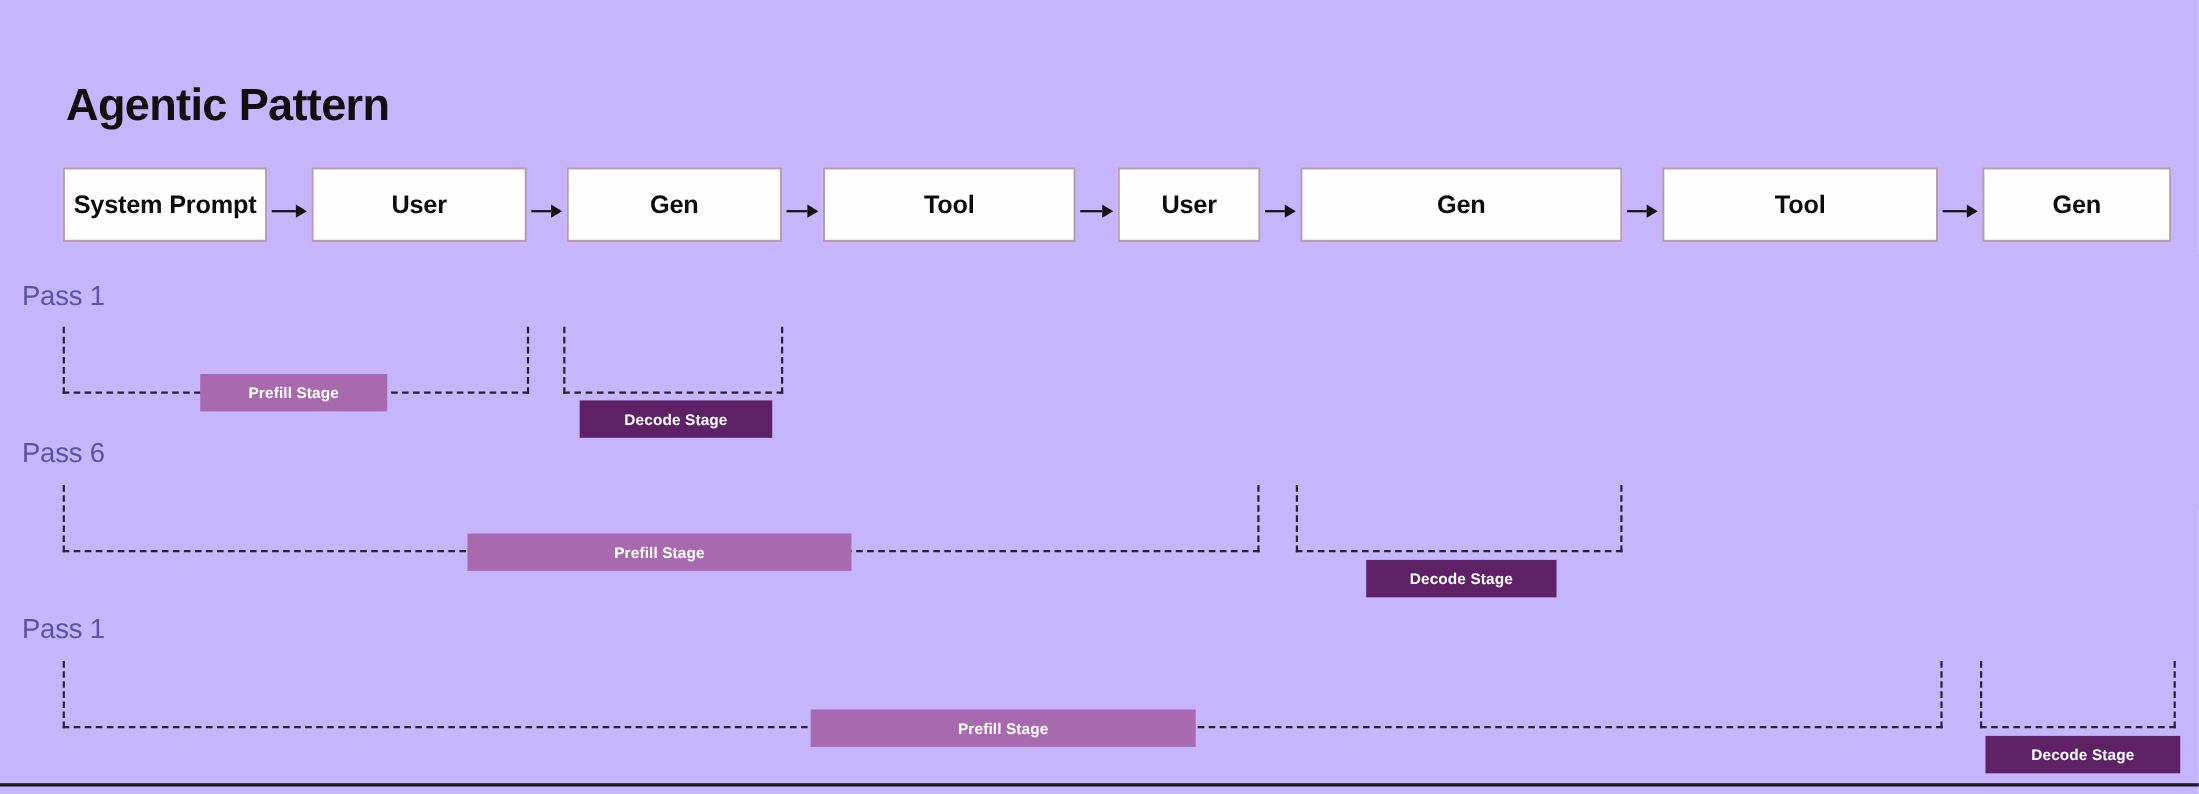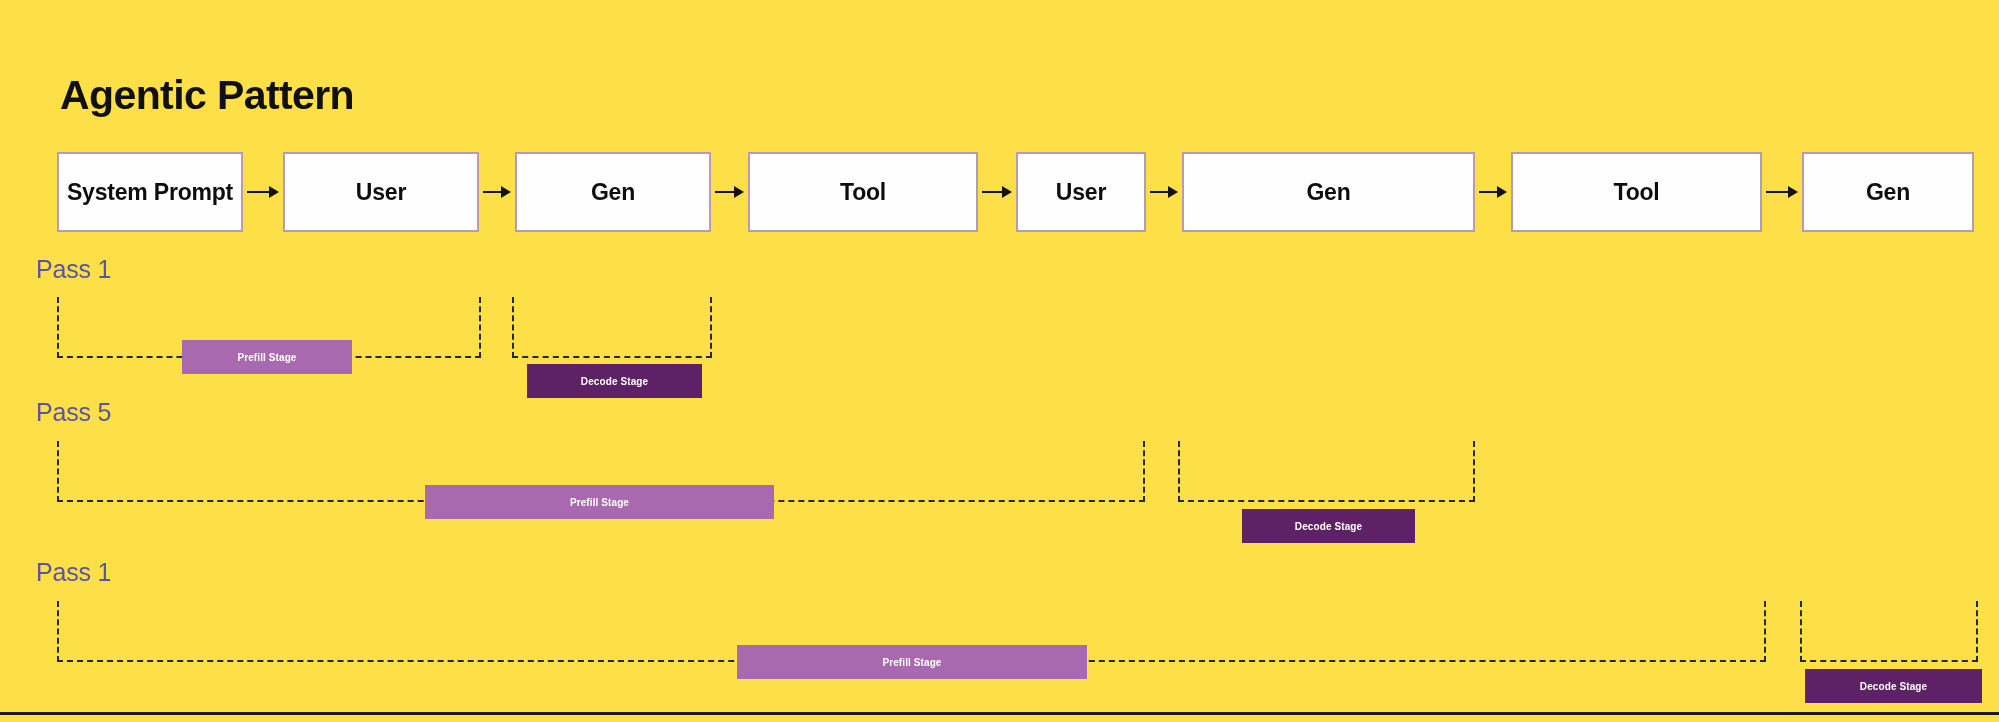--- a/index.html
+++ b/index.html
@@ -7,40 +7,40 @@
     width: 1999px;
     height: 722px;
     background: #ffffff;
     font-family: "Liberation Sans", "DejaVu Sans", sans-serif;
     overflow: hidden;
   }
   #canvas {
     position: relative;
     width: 1999px;
     height: 722px;
-    background: #fde047;
+    background: #c4b5fd;
   }
 
   
   .title {
     position: absolute;
     left: 60px;
     top: 72px;
     font-size: 41px;
     font-weight: 700;
     letter-spacing: -0.6px;
     color: #101010;
     white-space: nowrap;
   }
 
   
   .pipe-box {
     position: absolute;
     top: 152px;
-    height: 80px;
+    height: 68px;
     border: 2px solid #b79ab5;
     background: #fefeff;
     display: flex;
     align-items: center;
     justify-content: center;
     font-size: 23px;
     font-weight: 700;
     color: #0d0d0d;
     letter-spacing: -0.2px;
   }
@@ -65,42 +65,41 @@
   }
 
   
   .pass-label {
     position: absolute;
     font-size: 25px;
     font-weight: 400;
     color: #5a53a6;
     letter-spacing: -0.2px;
     white-space: nowrap;
-    margin-left: 16px;
   }
 
   
   .bracket {
     position: absolute;
     border-left: 2.5px dashed #262626;
     border-bottom: 2.5px dashed #262626;
     border-right: 2.5px dashed #262626;
     border-top: none;
     background: transparent;
   }
 
   
   .stage-bar {
     position: absolute;
     height: 34px;
     display: flex;
     align-items: center;
     justify-content: center;
     color: #ffffff;
-    font-size: 10px;
+    font-size: 14px;
     font-weight: 700;
     letter-spacing: 0.1px;
     white-space: nowrap;
   }
   .stage-prefill { background: #a869ae; }
   .stage-decode  { background: #5e2166; margin-top: 24px; }
 
   .footer-rule {
     position: absolute;
     left: 0;
@@ -155,21 +154,21 @@
         <div class="head"></div>
       </div>
     </div>
 
   <div id="passes-layer">
       <div class="pass-label" style="left: 20px; top: 255px;">Pass 1</div>
       <div class="bracket" style="left: 57px; top: 297px; width: 424px; height: 61px;"></div>
       <div class="bracket" style="left: 512px; top: 297px; width: 200px; height: 61px;"></div>
       <div class="stage-bar stage-prefill" style="left: 182px; top: 340px; width: 170px;">Prefill Stage</div>
       <div class="stage-bar stage-decode" style="left: 527px; top: 340px; width: 175px;">Decode Stage</div>
-      <div class="pass-label" style="left: 20px; top: 398px;">Pass 5</div>
+      <div class="pass-label" style="left: 20px; top: 398px;">Pass 6</div>
       <div class="bracket" style="left: 57px; top: 441px; width: 1088px; height: 61px;"></div>
       <div class="bracket" style="left: 1178px; top: 441px; width: 297px; height: 61px;"></div>
       <div class="stage-bar stage-prefill" style="left: 425px; top: 485px; width: 349px;">Prefill Stage</div>
       <div class="stage-bar stage-decode" style="left: 1242px; top: 485px; width: 173px;">Decode Stage</div>
       <div class="pass-label" style="left: 20px; top: 558px;">Pass 1</div>
       <div class="bracket" style="left: 57px; top: 601px; width: 1709px; height: 61px;"></div>
       <div class="bracket" style="left: 1800px; top: 601px; width: 178px; height: 61px;"></div>
       <div class="stage-bar stage-prefill" style="left: 737px; top: 645px; width: 350px;">Prefill Stage</div>
       <div class="stage-bar stage-decode" style="left: 1805px; top: 645px; width: 177px;">Decode Stage</div>
     </div>

